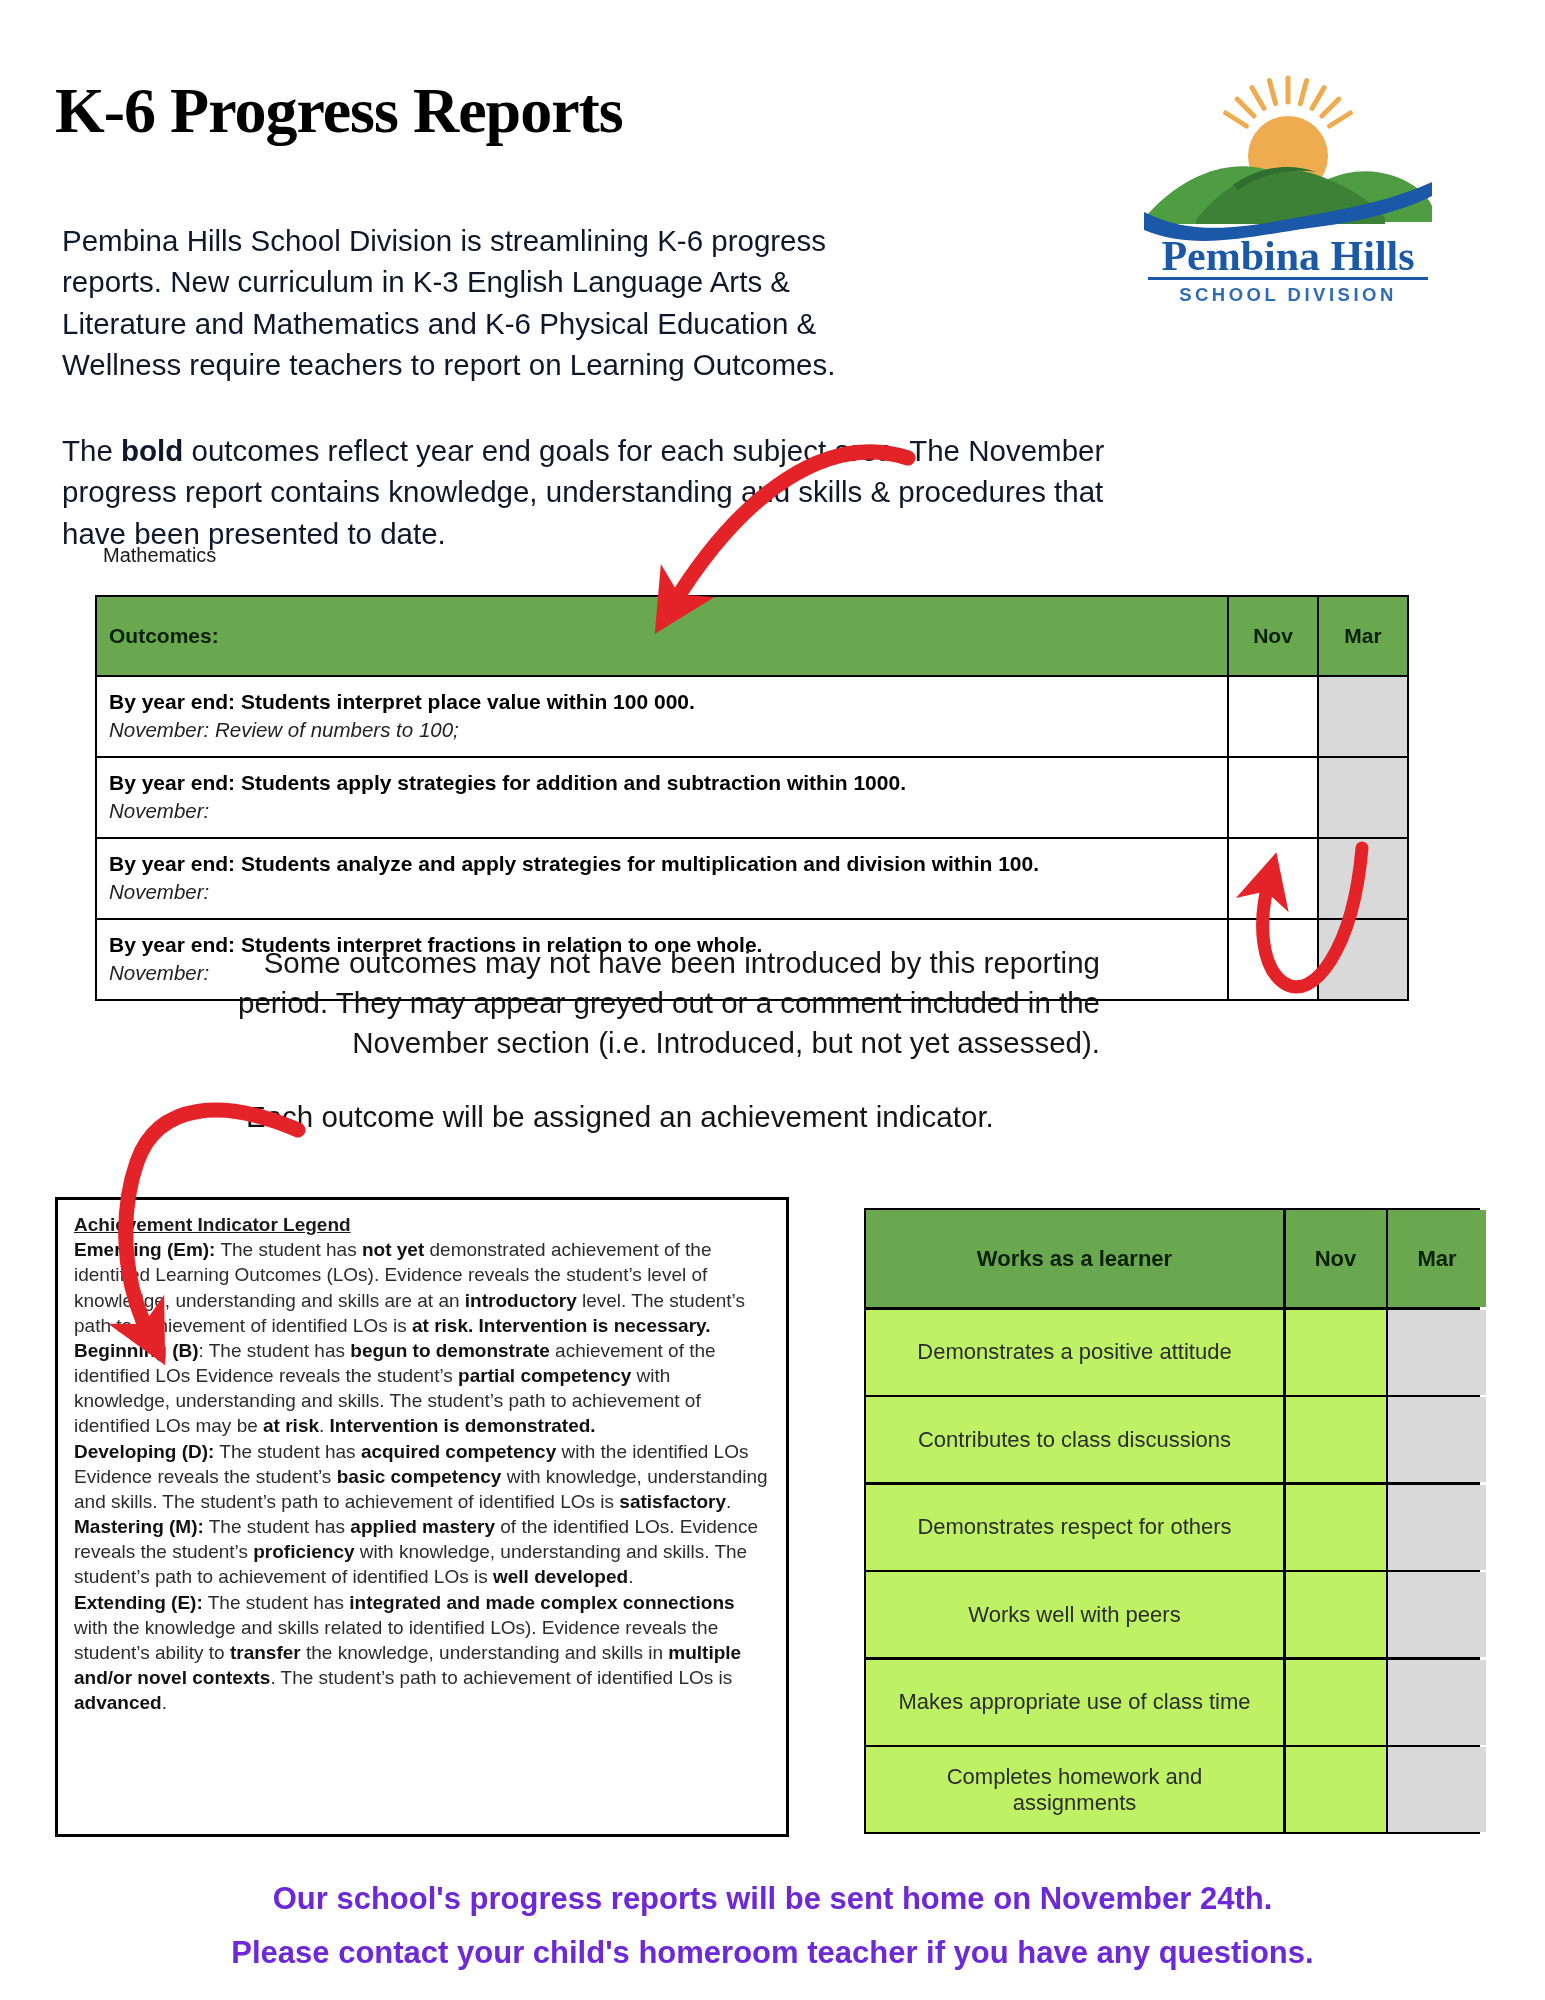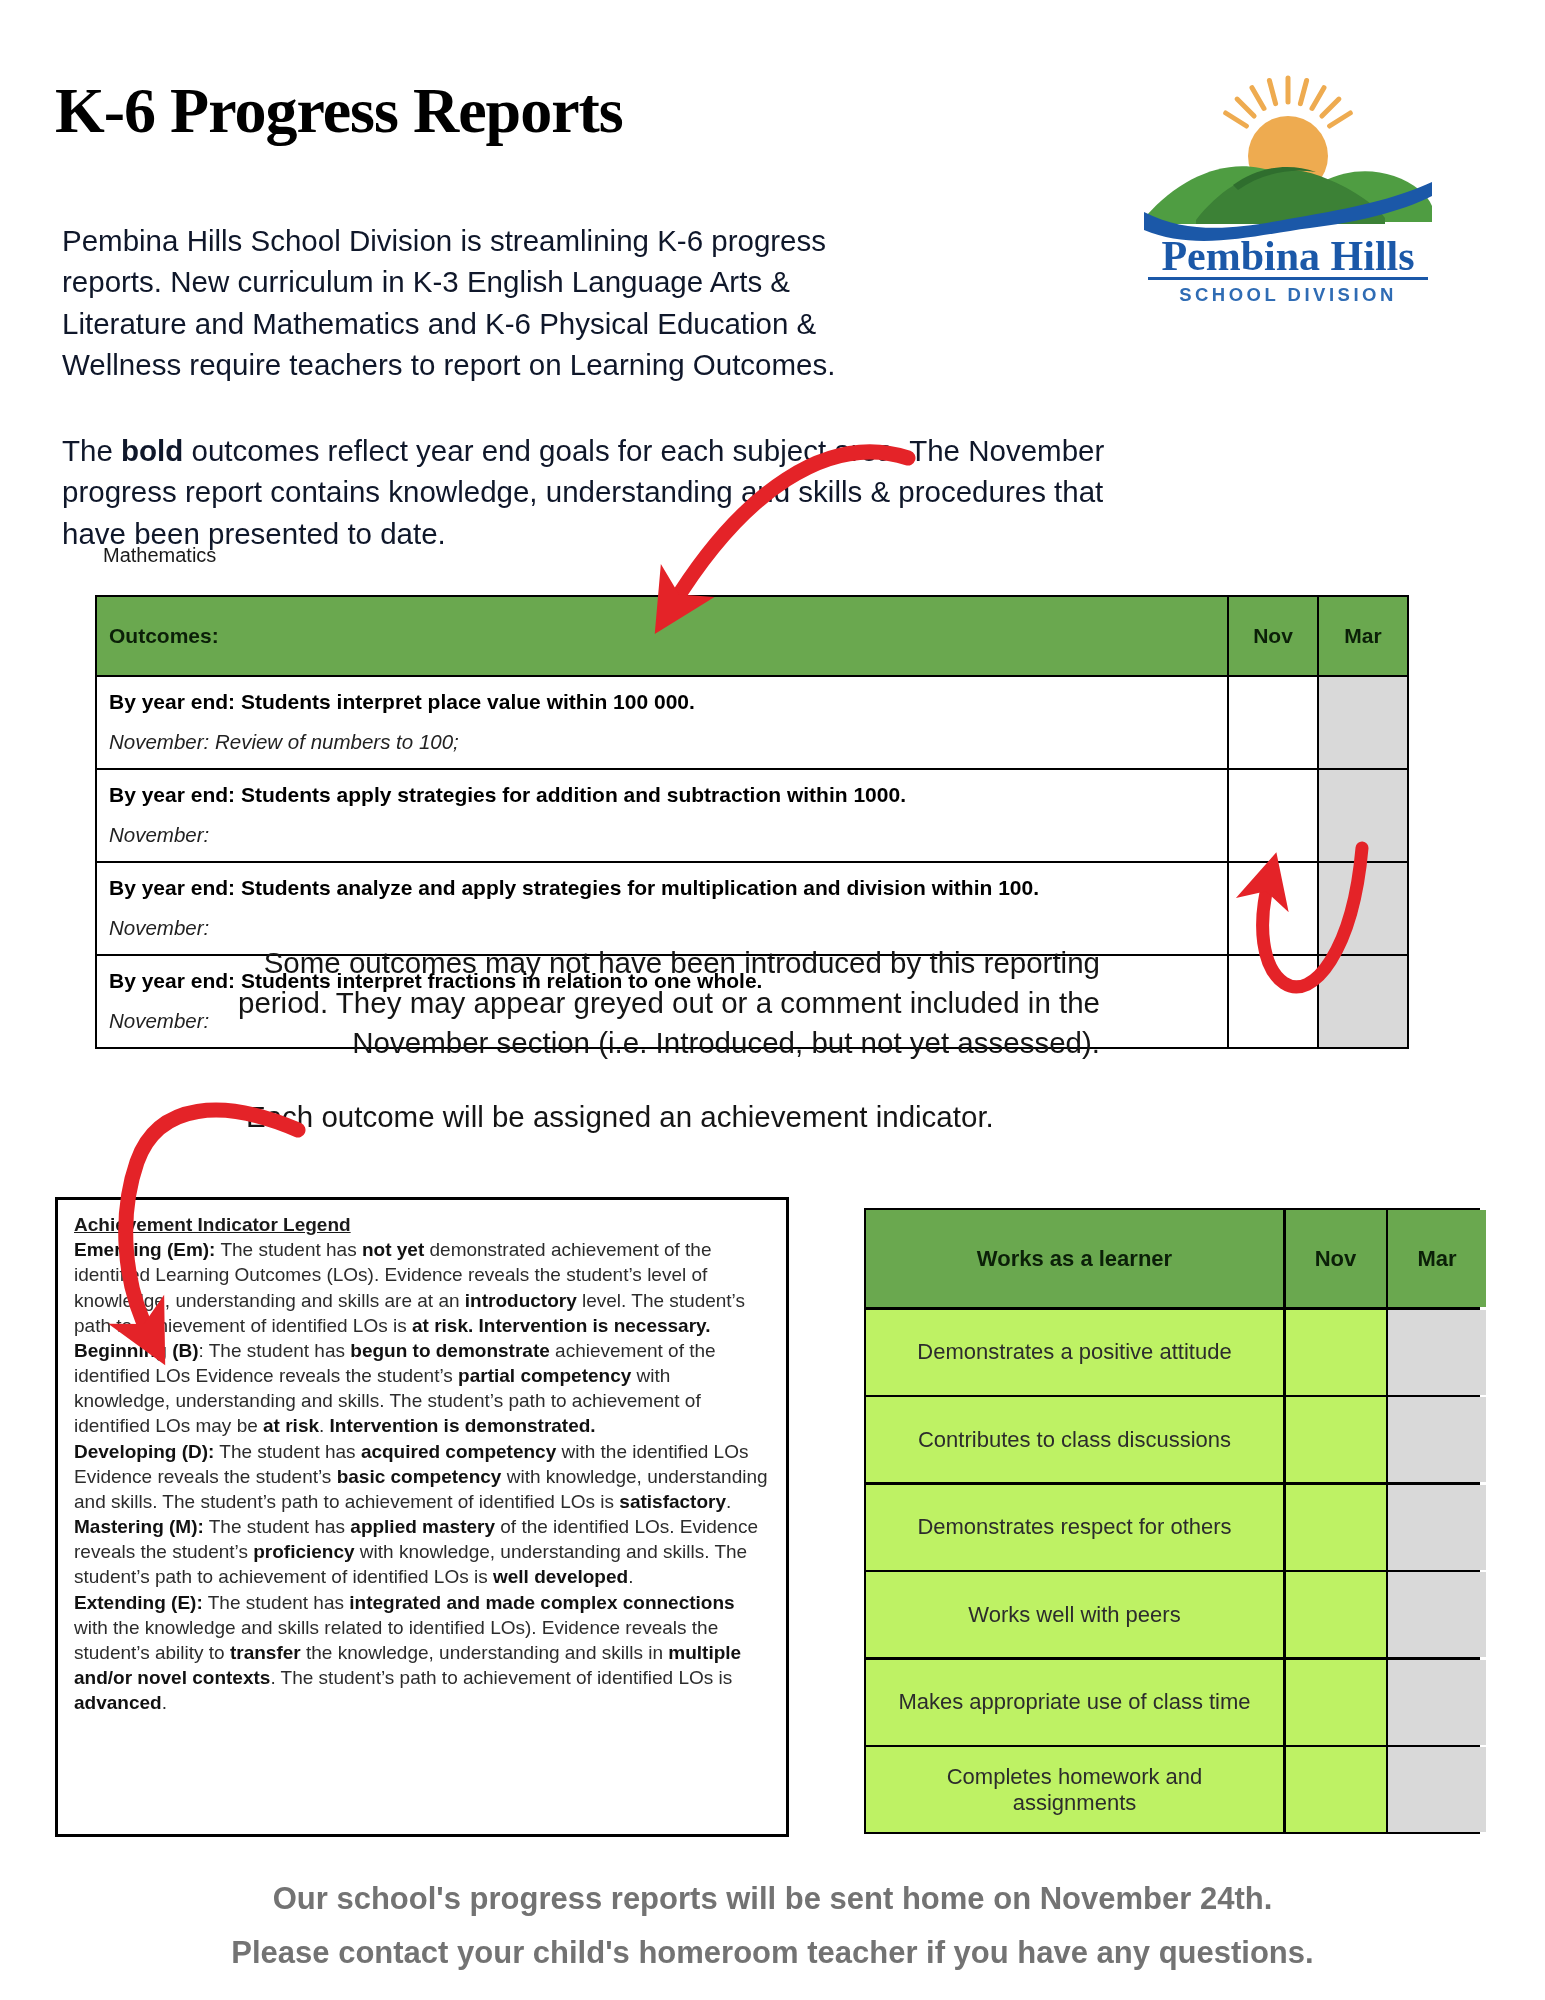--- a/index.html
+++ b/index.html
@@ -13,21 +13,21 @@
   .para b{font-weight:800;}
 
   
   .tbl-label{font-size:20px;color:#1a1a1a;}
   table.math{border-collapse:collapse;table-layout:fixed;width:1312px;}
   table.math td,table.math th{border:2.5px solid #000;padding:12px;}
   table.math th{height:54px;background:var(--green);font-size:21px;font-weight:700;color:#0b2008;}
   th.outcomes-h{text-align:left;padding-left:12px;}
   td.outcell{padding:7px 12px 9px 12px;vertical-align:top;}
   .by-line{font-size:21px;font-weight:700;color:#000;line-height:1.25;}
-  .nov-line{font-size:20.5px;font-style:italic;color:#222;line-height:1.3;margin-top:14px;}
+  .nov-line{font-size:20.5px;font-style:italic;color:#222;line-height:1.3;margin-top:2px;}
   td.c-nov{background:#fff;}
   td.c-mar{background:var(--grey);}
 
   .center-note{font-size:29.5px;line-height:1.36;text-align:right;color:#151515;}
   .each-note{font-size:29.5px;color:#151515;}
 
   
   .legend{border:3px solid #000;padding:12px 15px 10px 16px;box-sizing:border-box;
           font-size:19px;line-height:1.325;color:#2c2c2c;}
   .legend-title{font-weight:700;text-decoration:underline;color:#1a1a1a;}
@@ -36,21 +36,21 @@
 
   
   .growth{display:grid;grid-template-columns:417px 100px 98px;border:2.5px solid #000;
           box-sizing:border-box;background:#000;grid-gap:2.5px;}
   .g-cell{background:#bef264;display:flex;align-items:center;justify-content:center;
           text-align:center;font-size:22px;color:#2c2c2c;padding:4px 26px;box-sizing:border-box;}
   .g-head{background:var(--green);font-weight:700;color:#0b2008;height:97px;}
   .g-row-label{height:85px;}
   .g-mar{background:var(--grey);}
 
-  .footer{width:100%;text-align:center;font-size:31px;font-weight:800;color:#737373;line-height:1.75;}
+  .footer{width:100%;text-align:center;font-size:31px;font-weight:800;color:#6d28d9;line-height:1.75;}
 
   svg.overlay{position:absolute;left:0;top:0;pointer-events:none;z-index:5;}
 </style>
 </head>
 <body>
 
 <div class="page" style="--green: #6aa84f; --grey: #d9d9d9;">
 
   <div class="abs title" style="left:55px;top:74px;font-family:Liberation Serif, serif;">K-6 Progress Reports</div>
 

